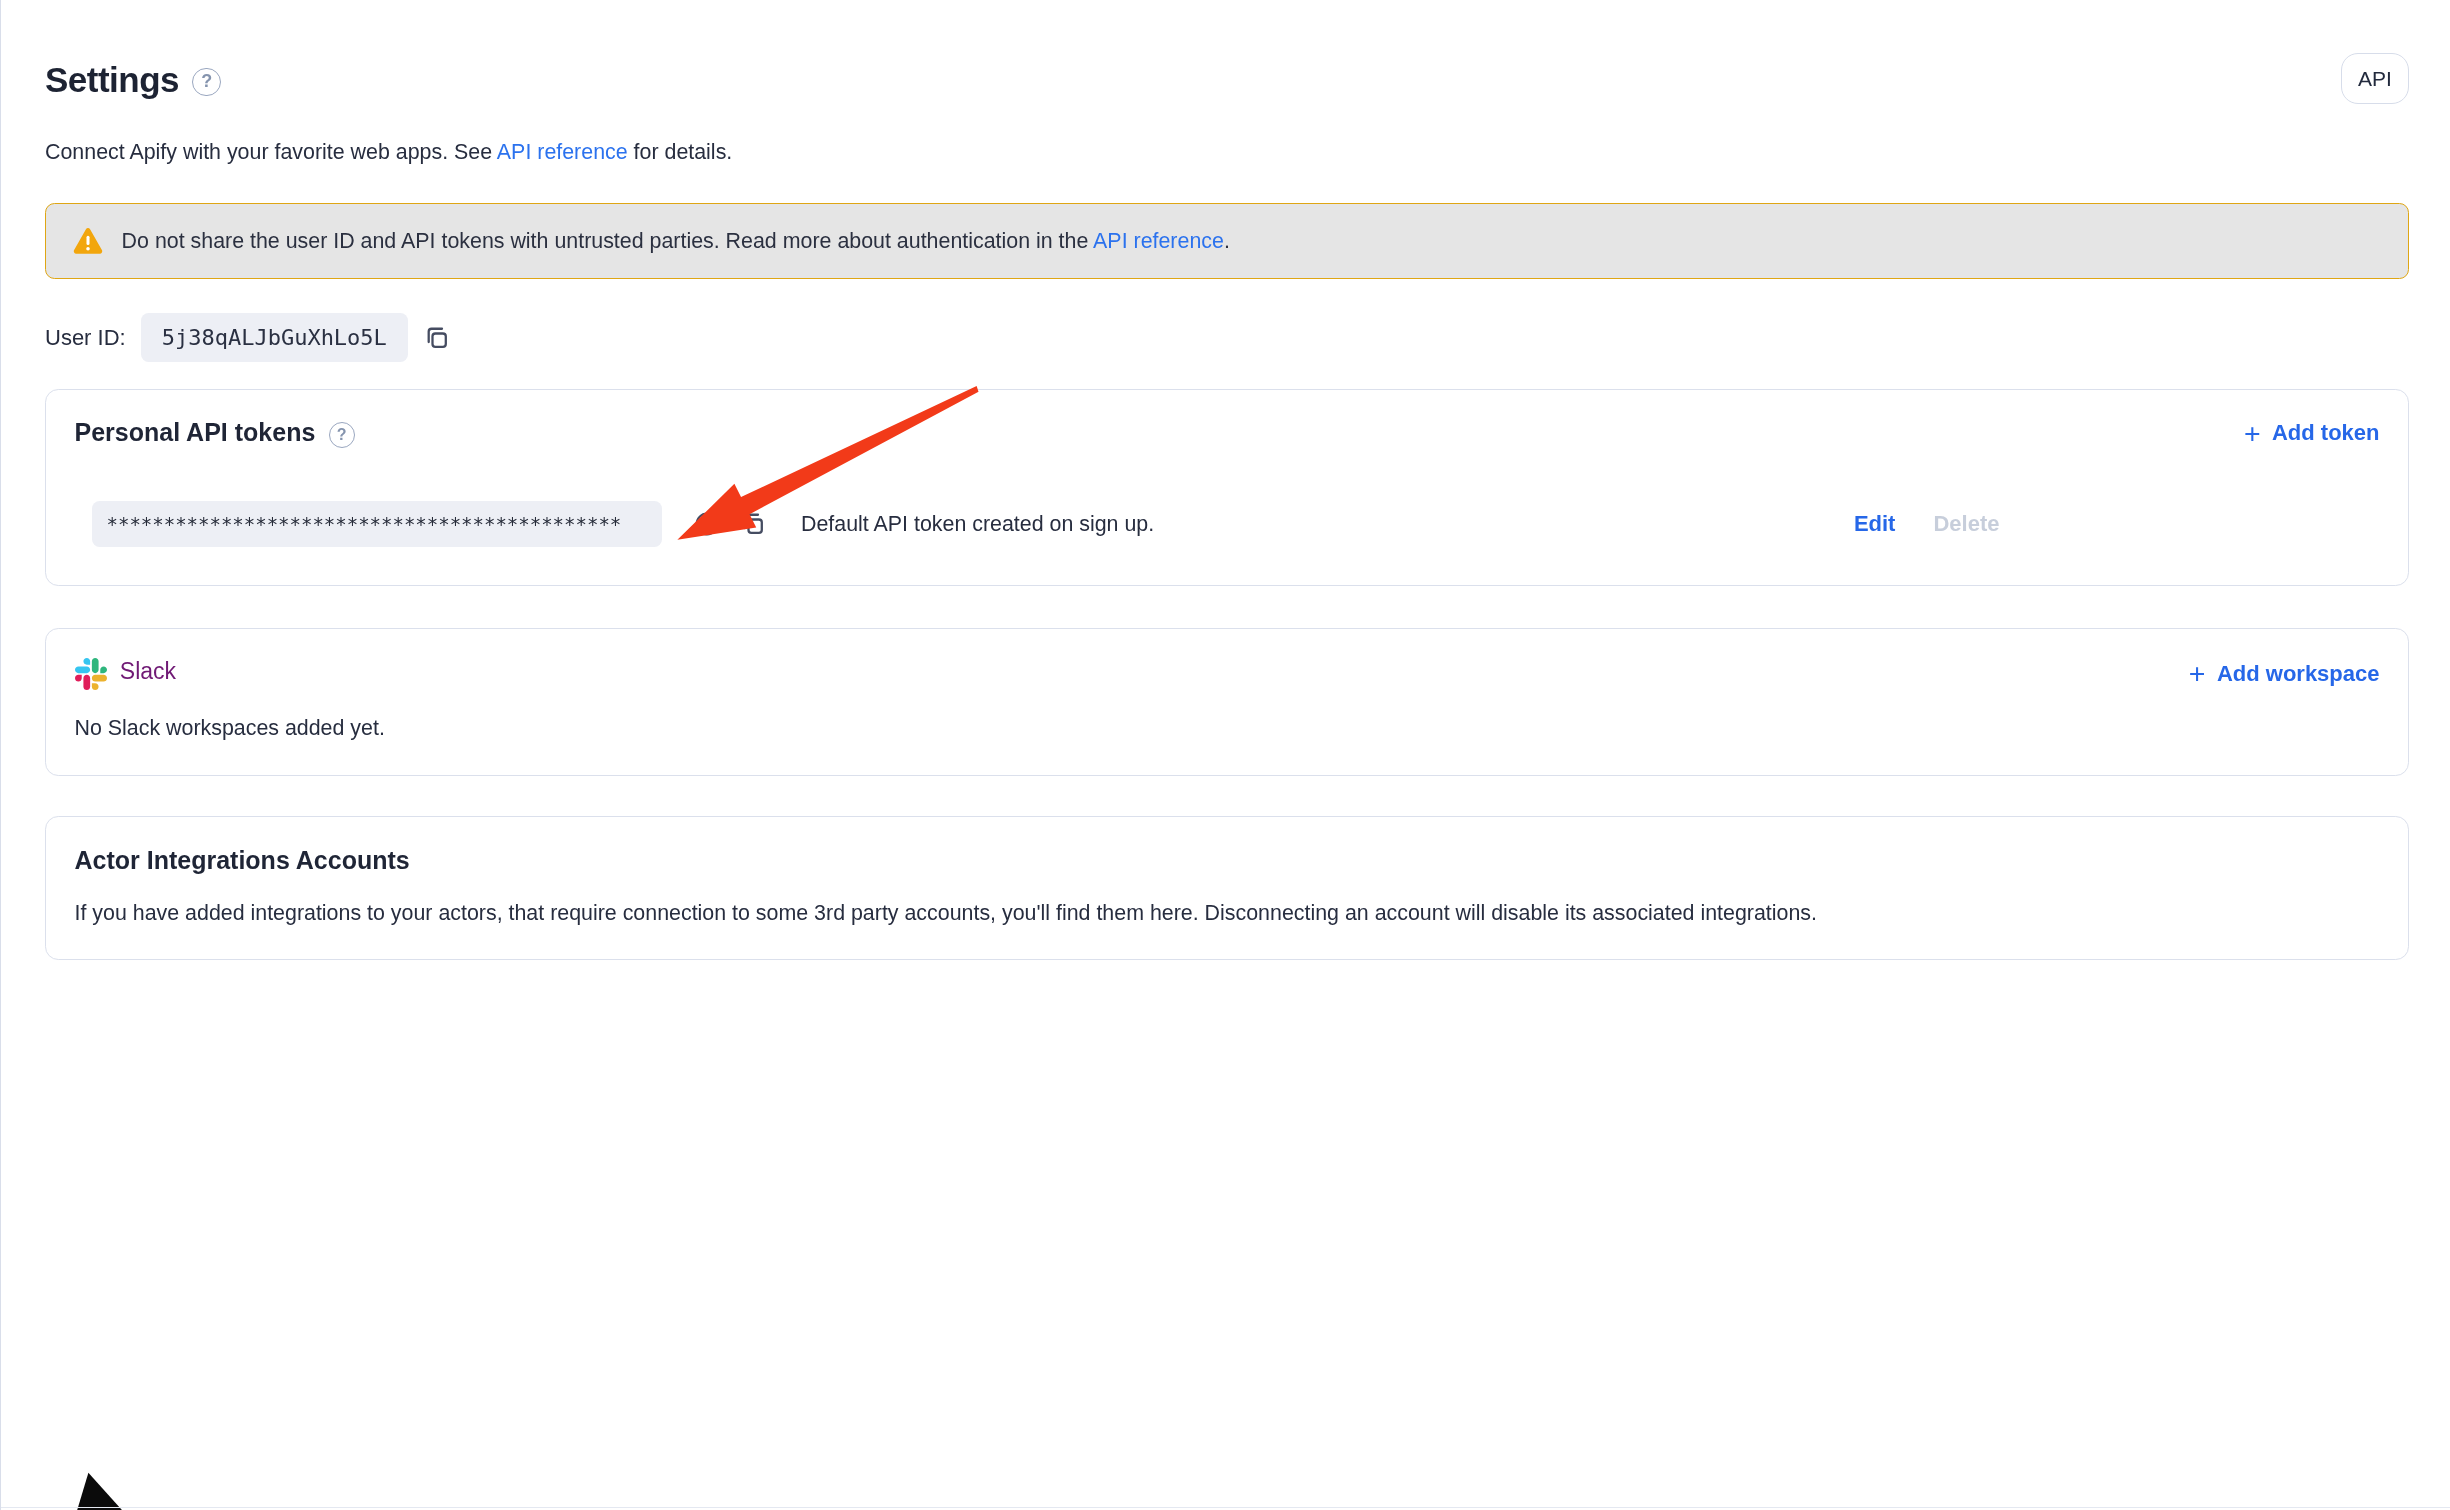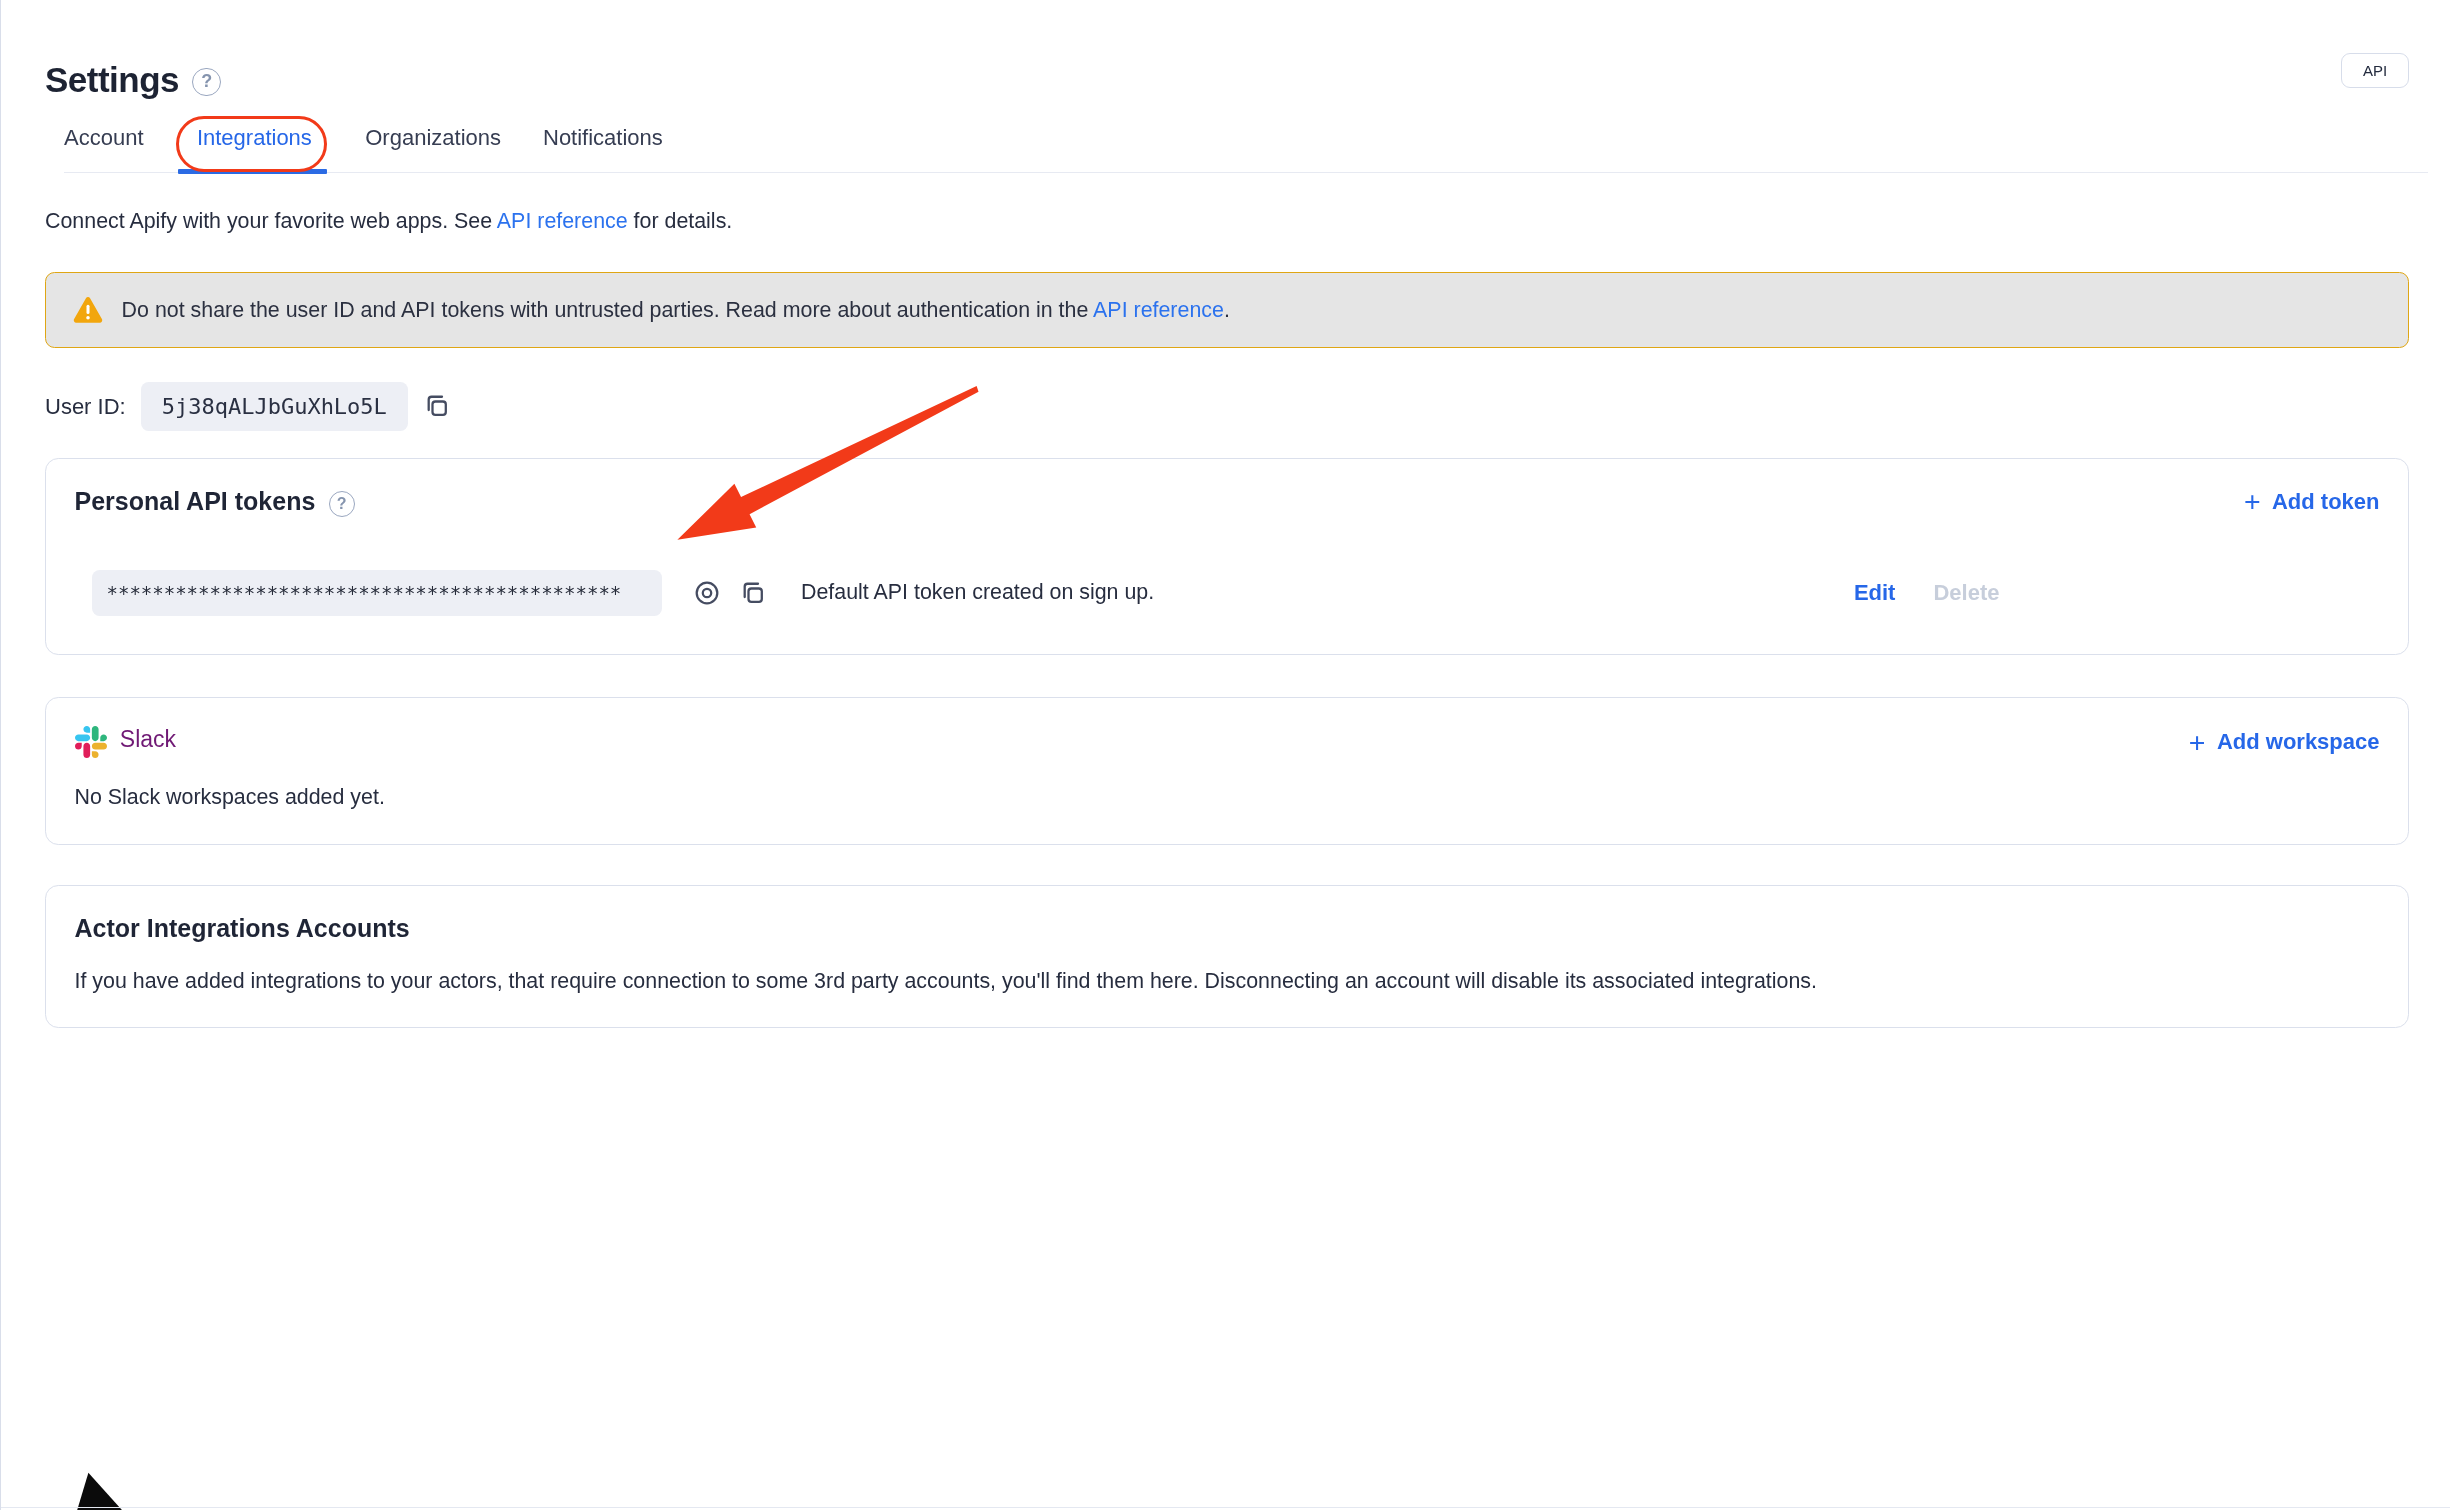--- a/index.html
+++ b/index.html
@@ -9,22 +9,22 @@
 
   .container { width:2364px; margin-left:44px; }
 
   
   .page-header { display:flex; justify-content:space-between; align-items:flex-start; padding-top:60px; }
   .title-group { display:flex; align-items:center; gap:13.3px; }
   h1.page-title { font-size:35px; font-weight:700; color:#1d2333; letter-spacing:-0.5px; }
   .help-circle { width:28.5px; height:28.5px; border:1.9px solid #9aa7c0; border-radius:50%; color:#8594ae;
                  display:inline-flex; align-items:center; justify-content:center; font-size:18px; font-weight:700; margin-top:3.8px; }
   .help-circle.small { width:26px; height:26px; font-size:16px; }
-  .api-btn { background:#fff; border:1.9px solid #d7ddea; border-radius:9px; width:68px; height:35px;
-             font-size:15px; font-weight:500; color:#222a3d; margin-top:-6.7px; font-family:inherit; cursor:pointer; }
+  .api-btn { background:#fff; border:1.9px solid #d7ddea; border-radius:17px; width:68px; height:51px;
+             font-size:21px; font-weight:500; color:#222a3d; margin-top:-6.7px; font-family:inherit; cursor:pointer; }
 
   
   .tabs { display:flex; align-items:flex-end; gap:42px; margin-top:25px; margin-left:19px; margin-right:-19px;
           border-bottom:1.9px solid #e7eaf2; }
   .tab { font-size:22px; font-weight:500; color:#363d52; padding-bottom:21px; cursor:pointer; }
   .tab-wrap { position:relative; }
   .tab.active { color:#2667e8; padding:0 11.4px 21px 11.4px; }
   .active-underline { position:absolute; left:-7.6px; right:-3.8px; bottom:-1.9px; height:4.8px; background:#2b6be4; border-radius:1px; }
   .annotation-ring { position:absolute; left:-9.5px; right:-3.8px; top:-8.6px; bottom:0px;
                      border:3.3px solid #f23a19; border-radius:32px; pointer-events:none; }
@@ -83,30 +83,20 @@
   <div class="page-header">
     <div class="title-group">
       <h1 class="page-title">Settings</h1>
       <span class="help-circle">
           <span>?</span>
         </span>
     </div>
     <button class="api-btn">API</button>
   </div>
 
-  <nav class="tabs">
-    <div class="tab">Account</div>
-    <div class="tab-wrap">
-      <div class="tab active">Integrations</div>
-      <span class="active-underline"></span>
-      <span class="annotation-ring"></span>
-    </div>
-    <div class="tab">Organizations</div>
-    <div class="tab">Notifications</div>
-  </nav>
 
   <p class="intro"><span>Connect Apify with your favorite web apps. See </span><a class="link">API reference</a><span> for details.</span></p>
 
   <div class="warning-banner">
     <svg width="30" height="28.5" viewBox="0 0 32 30">
       <path d="M13.8 2.2 L1.2 24.4 a2.6 2.6 0 0 0 2.2 3.9 h25.2 a2.6 2.6 0 0 0 2.2 -3.9 L18.2 2.2 a2.6 2.6 0 0 0 -4.4 0 Z" fill="#f2a60d"></path>
       <rect x="14.4" y="9" width="3.2" height="10" rx="1.6" fill="#ffffff"></rect>
       <circle cx="16" cy="23" r="1.9" fill="#ffffff"></circle>
     </svg>
     <span class="msg"><span>Do not share the user ID and API tokens with untrusted parties. Read more about authentication in the </span><a class="link">API reference</a><span>.</span></span>

